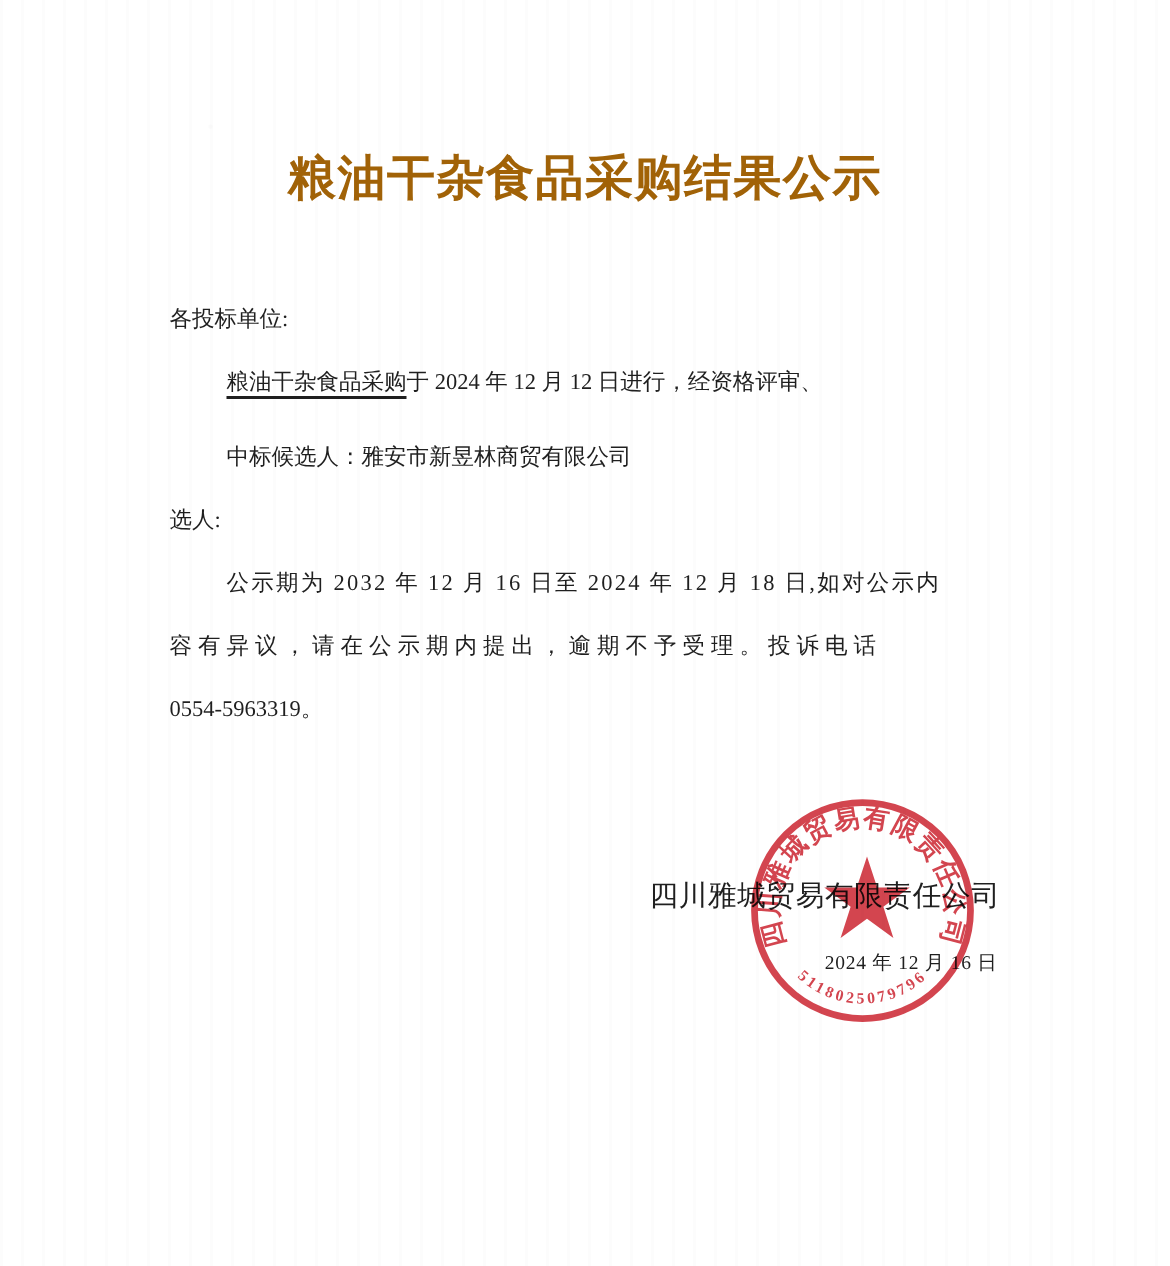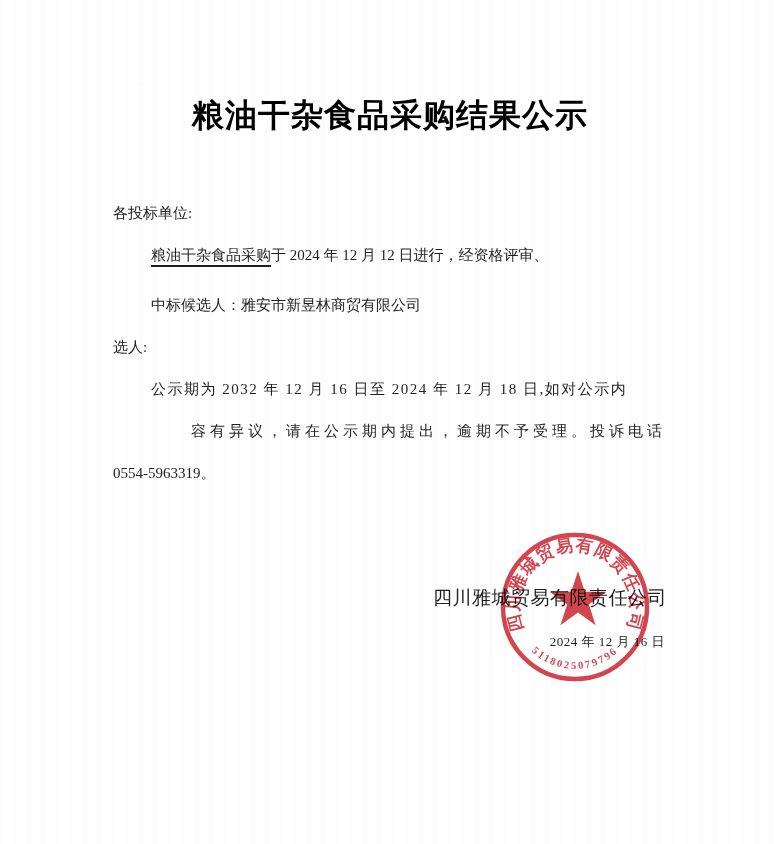--- a/index.html
+++ b/index.html
@@ -31,22 +31,21 @@
   .doc-title {
     position: absolute;
     top: 96px;
     left: 0;
     width: 780px;
     text-align: center;
     font-size: 32px;
     line-height: 44px;
     font-weight: bold;
     letter-spacing: 1px;
-    color: #000000;
-    font-family: Liberation Mono, monospace;
+    color: #a16207;
   }
 
   .body-block {
     position: absolute;
     top: 192px;
     left: 113px;
     width: 553px;
     font-size: 15px;
     line-height: 42px;
   }
@@ -55,21 +54,21 @@
     height: 42px;
   }
   .indent { padding-left: 38px; }
   .u {
     text-decoration: underline;
     text-underline-offset: 5px;
     text-decoration-thickness: 1.5px;
   }
   .winner { margin-top: 8px; }
   .spread-1 { letter-spacing: 1.5px; }
-  .spread-2 { letter-spacing: 4px; text-align: right; }
+  .spread-2 { letter-spacing: 4px; }
 
   .sig-company {
     position: absolute;
     top: 584px;
     right: 113px;
     font-size: 19px;
     line-height: 28px;
     letter-spacing: 0.5px;
     white-space: nowrap;
   }

